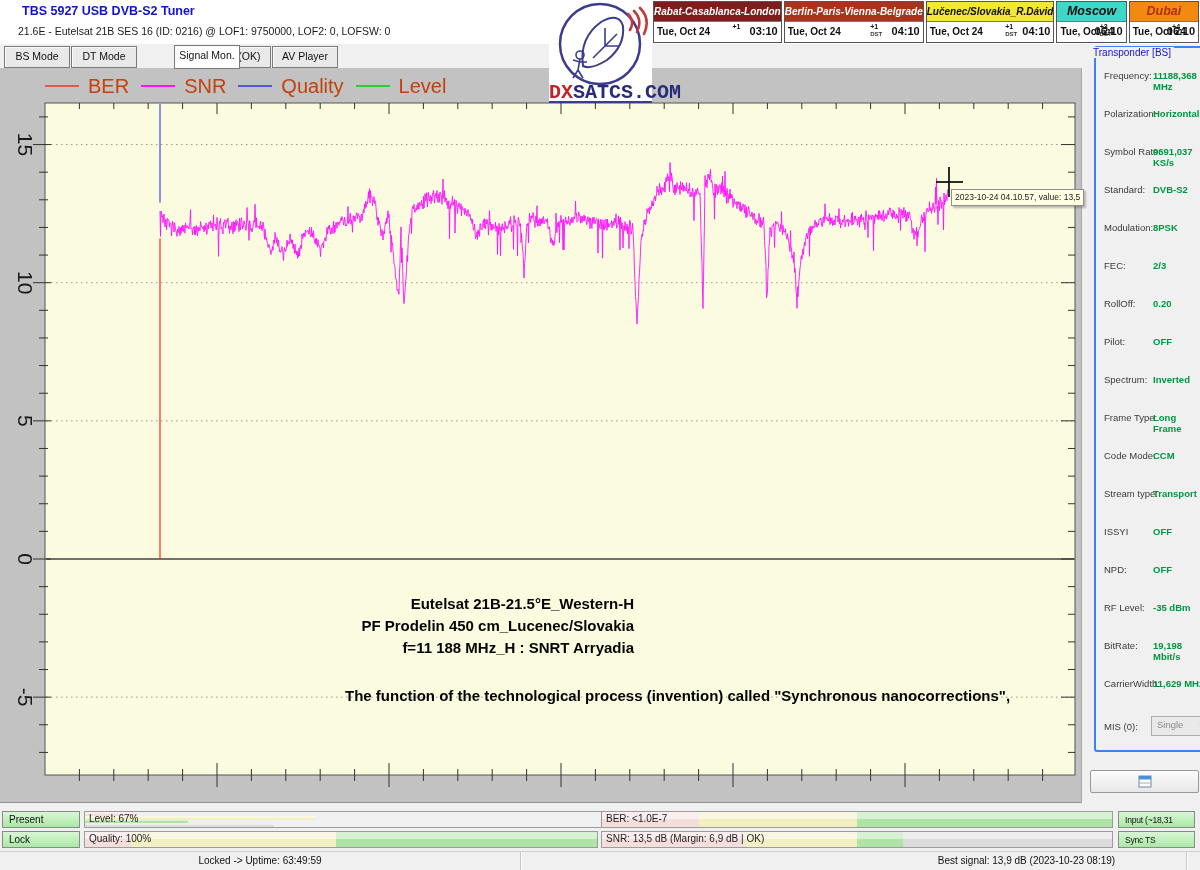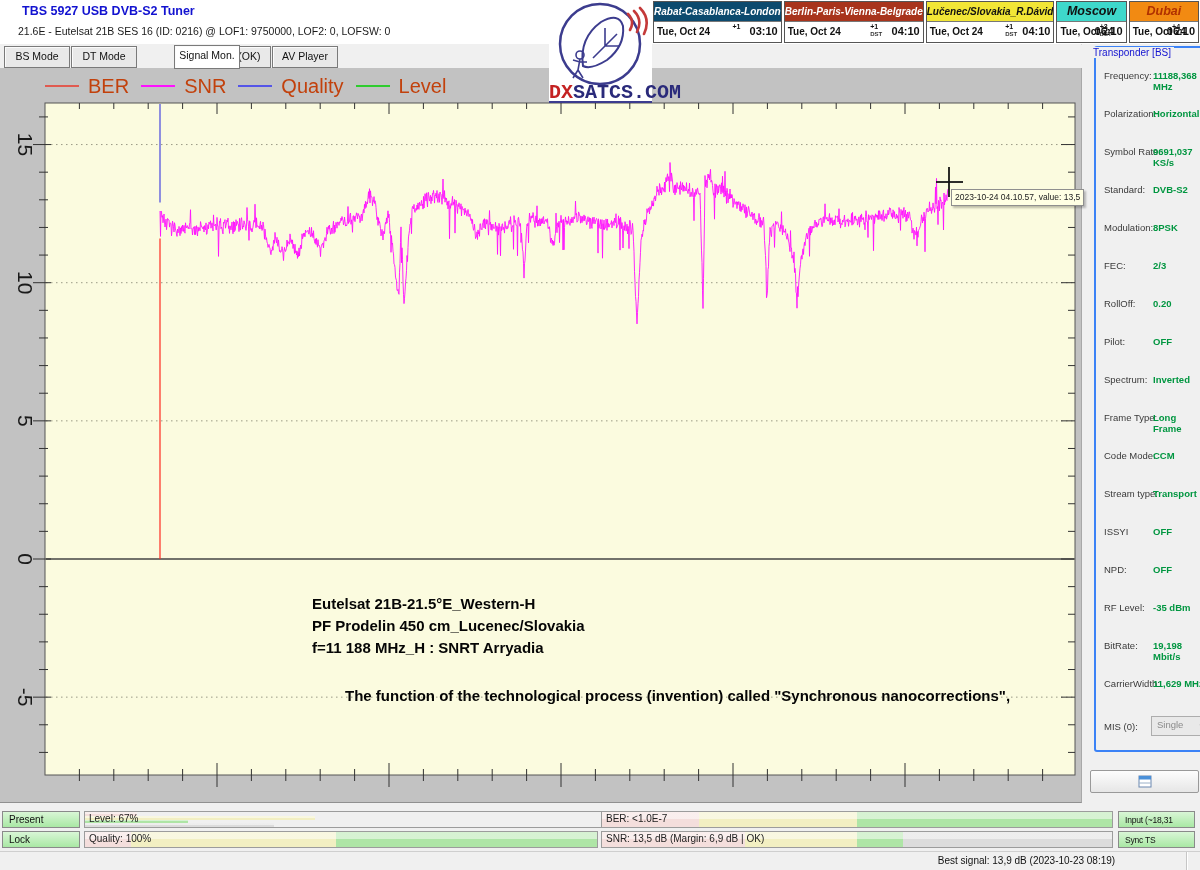--- a/index.html
+++ b/index.html
@@ -24,21 +24,21 @@
   .tab.active{background:#FFFFFF;top:1px;height:22px;z-index:2;margin-left:36px;}
   
   #panel{position:absolute;left:0;top:68px;width:1081px;height:734px;background:#C2C2C2;border-bottom:1px solid #909090;border-right:1px solid #A8A8A8;}
   #plot{position:absolute;left:0;top:0;}
   #legend{position:absolute;left:45px;top:76px;height:20px;display:flex;align-items:center;gap:12px;z-index:2;}
   .lg-item{display:flex;align-items:center;gap:9px;}
   .lg-line{width:34px;height:2px;}
   .lg-label{font-size:20px;color:#c2410c;}
   
   .ann{position:absolute;z-index:2;font-weight:bold;color:#050505;font-size:15px;line-height:22px;}
-  #annR{left:312px;top:593px;width:345px;text-align:left;}
+  #annR{left:289px;top:593px;width:345px;text-align:right;}
   #annL{left:345px;top:685px;width:700px;text-align:left;}
   
   #tooltip{position:absolute;left:951px;top:189px;height:15px;line-height:15px;font-size:8.5px;color:#222;background:#FFFFE4;border:1px solid #8F8F8F;box-shadow:2px 2px 2px rgba(0,0,0,.25);padding:0 3px;white-space:nowrap;z-index:3;}
   
   #sidebar{position:absolute;left:1082px;top:44px;width:118px;height:760px;background:#F0F0F0;}
   #tpgroup{position:absolute;left:4px;top:2px;width:110px;height:702px;border:2px solid #3b82f6;border-radius:3px;margin-left:8px;}
   #tpgrouptitle{position:absolute;left:8px;top:3px;background:#F0F0F0;padding:0 3px;font-size:10px;color:#1212D0;z-index:2;}
   .srow{position:absolute;left:0;width:110px;height:14px;}
   .srow .lbl{position:absolute;left:8px;top:0;font-size:9.5px;color:#3a3a3a;}
   .srow .val{position:absolute;left:57px;top:0;font-size:9.5px;font-weight:bold;}
@@ -66,21 +66,21 @@
 
 <div id="win">
 
   <div id="topstrip">
     <div id="apptitle">TBS 5927 USB DVB-S2 Tuner</div>
     <div id="appsub">21.6E - Eutelsat 21B  SES 16 (ID: 0216) @ LOF1: 9750000, LOF2: 0, LOFSW: 0</div>
   </div>
 
   <div id="clocks">
       <div class="clock">
-        <div class="clock-city" style="background: #0c4a6e; color: rgb(255, 255, 255); text-align: center;">Rabat-Casablanca-London</div>
+        <div class="clock-city" style="background: #7f1d1d; color: rgb(255, 255, 255); text-align: center;">Rabat-Casablanca-London</div>
         <div class="clock-time">
           <span class="c-date">Tue, Oct 24</span>
           <span class="c-off">+1</span>
           <span class="c-time">03:10</span>
         </div>
       </div>
       <div class="clock">
         <div class="clock-city" style="background: rgb(168, 52, 28); color: rgb(255, 255, 255);">Berlin-Paris-Vienna-Belgrade</div>
         <div class="clock-time">
           <span class="c-date">Tue, Oct 24</span>
@@ -412,16 +412,17 @@
         <div class="mzone" style="width: 28%; background: linear-gradient(rgba(255, 255, 255, 0.5) 0px, rgba(255, 255, 255, 0.5) 45%, rgba(255, 255, 255, 0) 45%) rgb(244, 222, 220);"></div>
         <div class="mzone" style="width: 22%; background: linear-gradient(rgba(255, 255, 255, 0.5) 0px, rgba(255, 255, 255, 0.5) 45%, rgba(255, 255, 255, 0) 45%) rgb(242, 239, 194);"></div>
         <div class="mzone" style="width: 9%; background: linear-gradient(rgba(255, 255, 255, 0.5) 0px, rgba(255, 255, 255, 0.5) 45%, rgba(255, 255, 255, 0) 45%) rgb(174, 229, 166);"></div>
         <div class="mzone" style="width: 41%; background: linear-gradient(rgba(255, 255, 255, 0.5) 0px, rgba(255, 255, 255, 0.5) 45%, rgba(255, 255, 255, 0) 45%) rgb(220, 220, 220);"></div>
         <div class="mlabel">SNR: 13,5 dB (Margin: 6,9 dB | OK)</div>
       </div>
       <div class="badge small" style="left: 1118px; top: 831px; width: 77px;">Sync TS</div>
     </div>
 
   <div id="statusbar">
+    <div class="spane" style="left:0;width:520px;">Locked -&gt; Uptime: 63:49:59</div>
     <div class="spane" style="left:867px;width:319px;">Best signal: 13,9 dB (2023-10-23 08:19)</div>
   </div>
 
 </div>
 
 </body></html>

